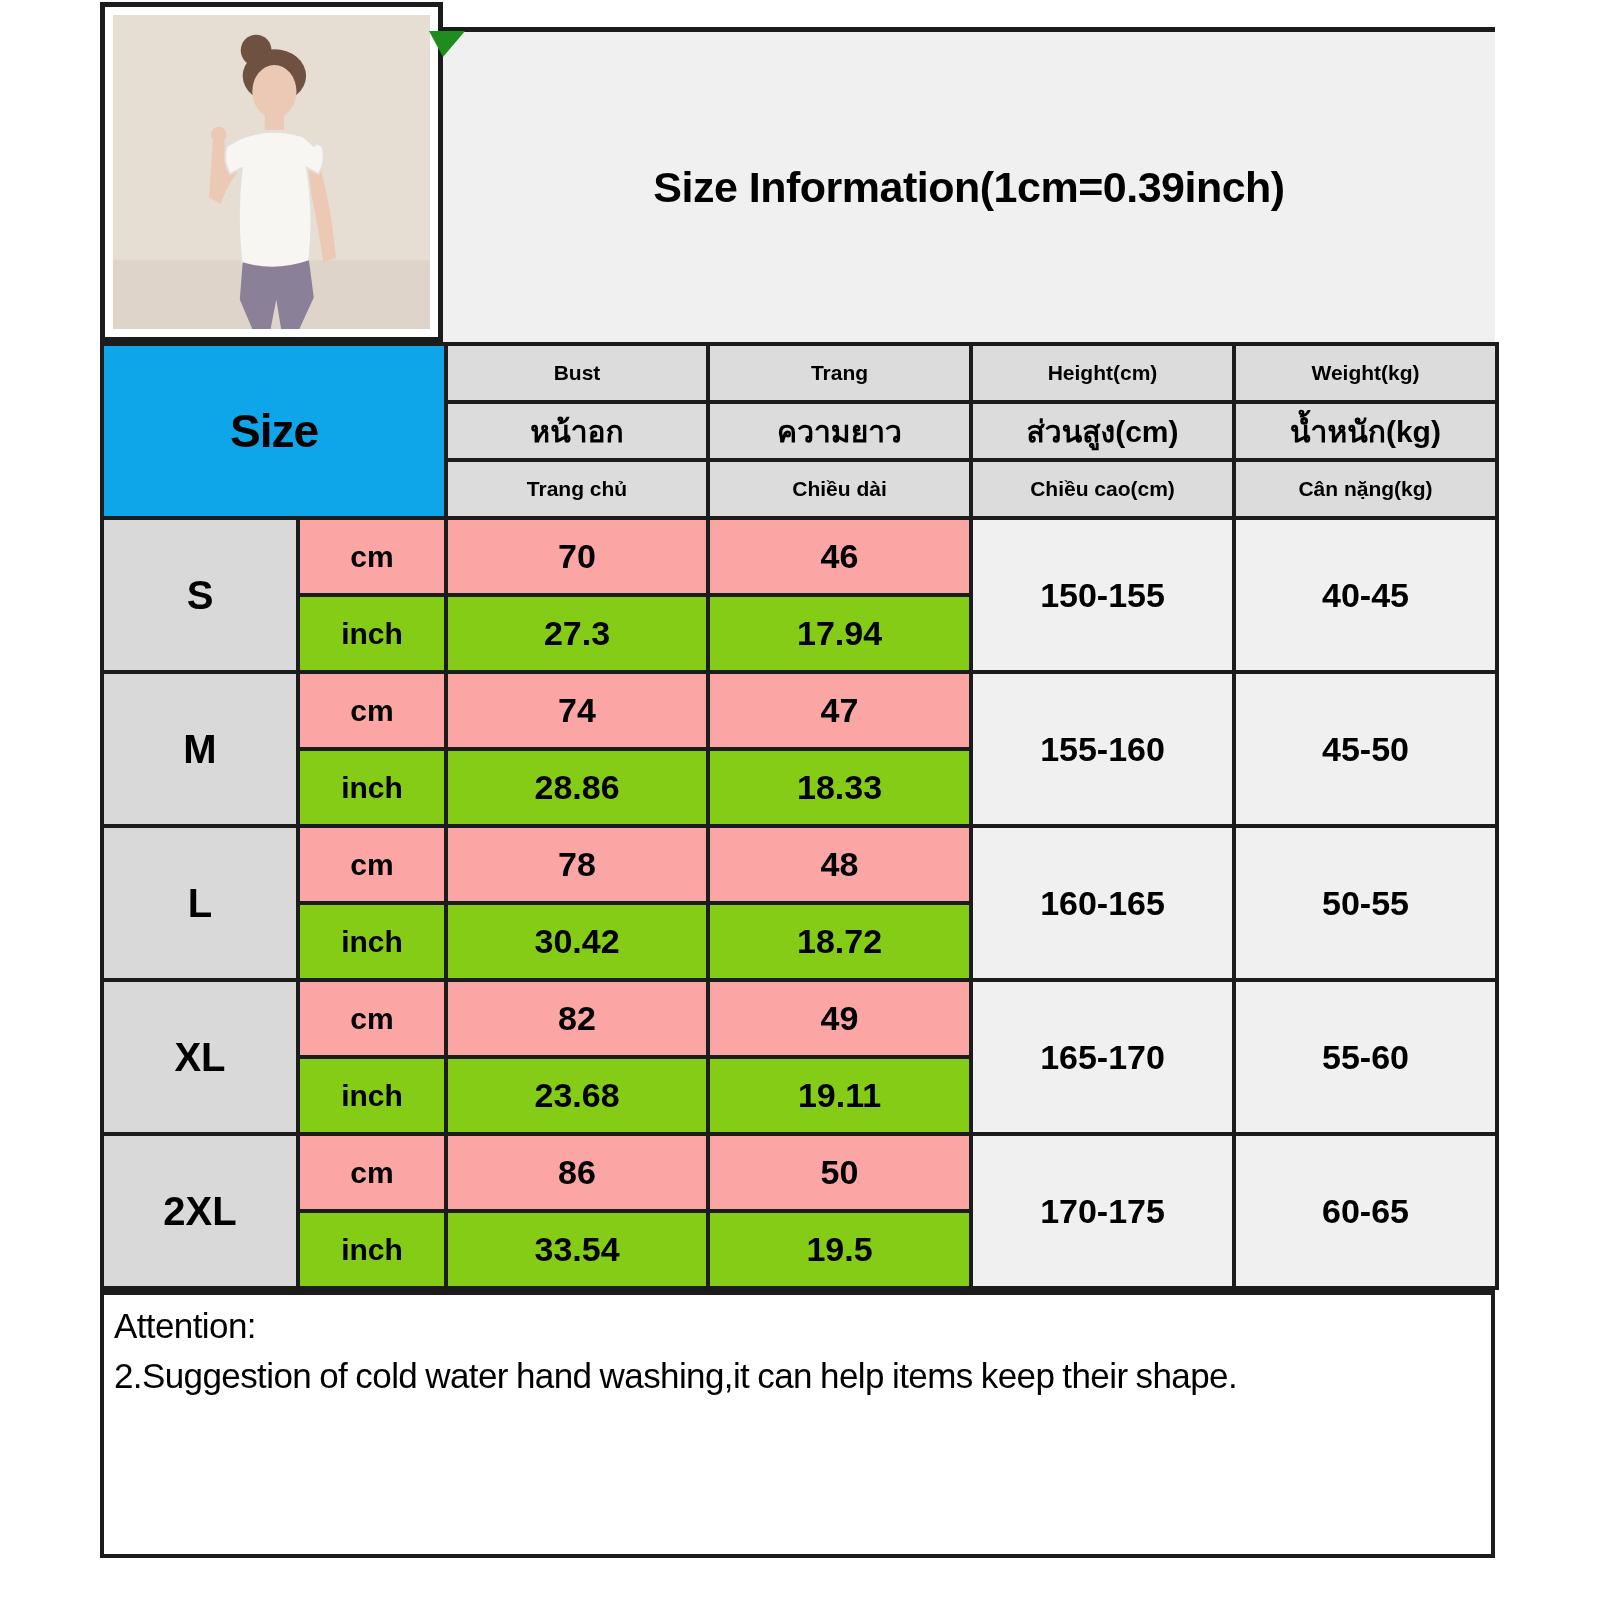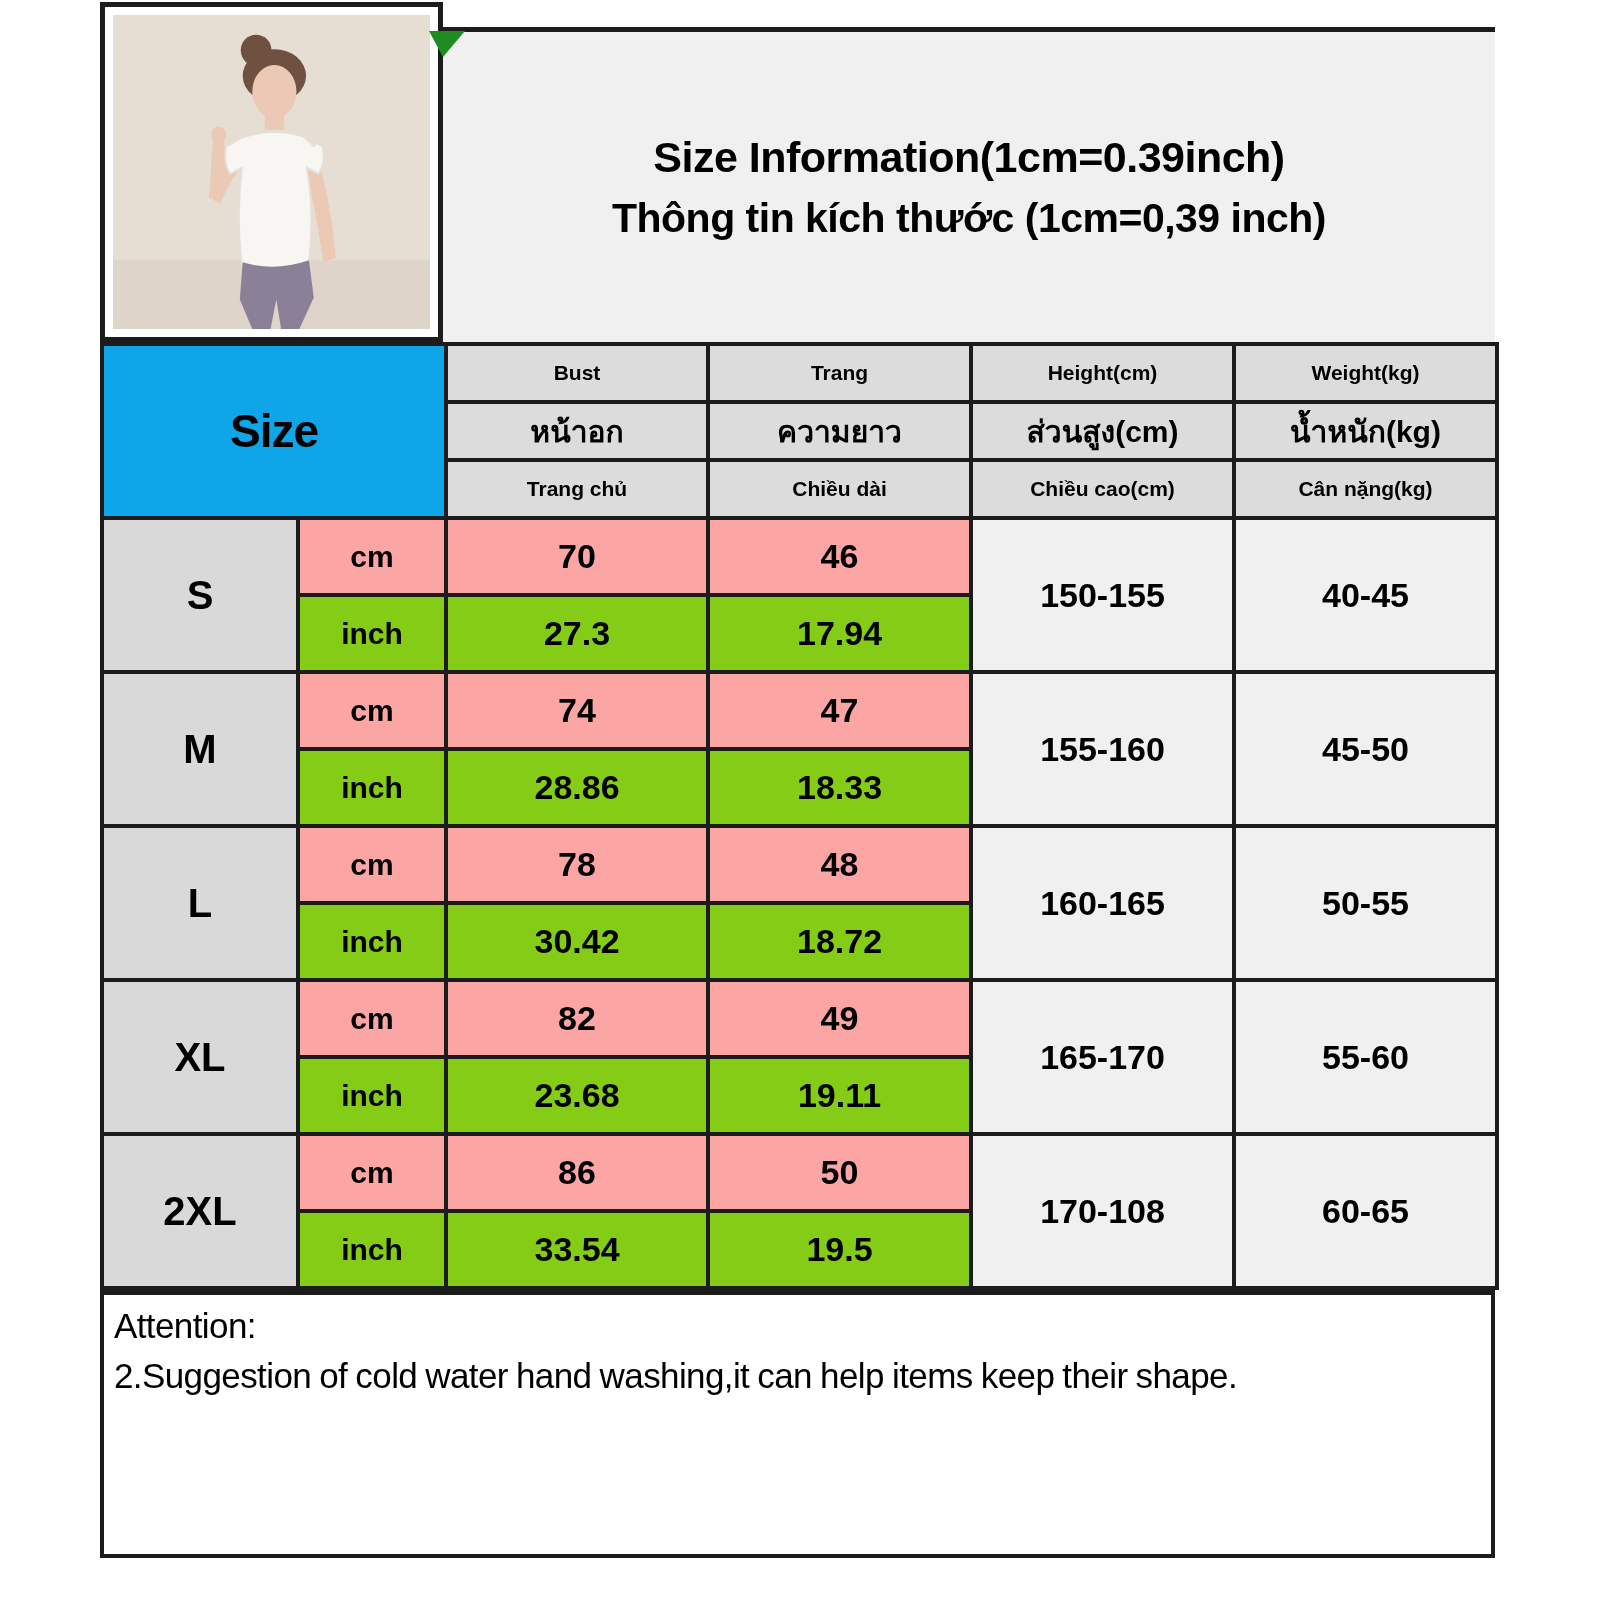--- a/index.html
+++ b/index.html
@@ -83,21 +83,20 @@
           <line x1="196" y1="120" x2="211" y2="133" stroke="#e6ddd3" stroke-width="5"></line>
 
           <path d="M135,252 Q168,262 204,250 L209,288 L194,320 L175,320 L170,290 L164,320 L145,320 L132,290 Z" fill="#8a8198"></path>
         </svg>
       </div>
       <div class="title-box">
         <svg class="corner-triangle" viewBox="0 0 36 26">
           <polygon points="0,0 36,0 14,26" fill="#1e8c1e"></polygon>
         </svg>
         <div class="title-line1">Size Information(1cm=0.39inch)</div>
-        <div class="title-line3">Thông tin kích thước (1cm=0,39 inch)</div>
       </div>
     </div>
 
     <table class="size-table">
       <colgroup>
         <col style="width:196px">
           <col style="width:148px">
           <col style="width:262px">
         <col style="width:263px">
           <col style="width:263px">
@@ -178,21 +177,21 @@
           <td class="unit">inch</td>
           <td class="val">23.68</td>
           <td class="val">19.11</td>
         </tr>
 
         <tr class="cm-row">
           <td class="size-label" rowspan="2">2XL</td>
           <td class="unit">cm</td>
           <td class="val">86</td>
           <td class="val">50</td>
-          <td class="range" rowspan="2">170-108</td>
+          <td class="range" rowspan="2">170-175</td>
           <td class="range" rowspan="2">60-65</td>
         </tr>
         <tr class="inch-row">
           <td class="unit">inch</td>
           <td class="val">33.54</td>
           <td class="val">19.5</td>
         </tr>
       </tbody>
     </table>
 

